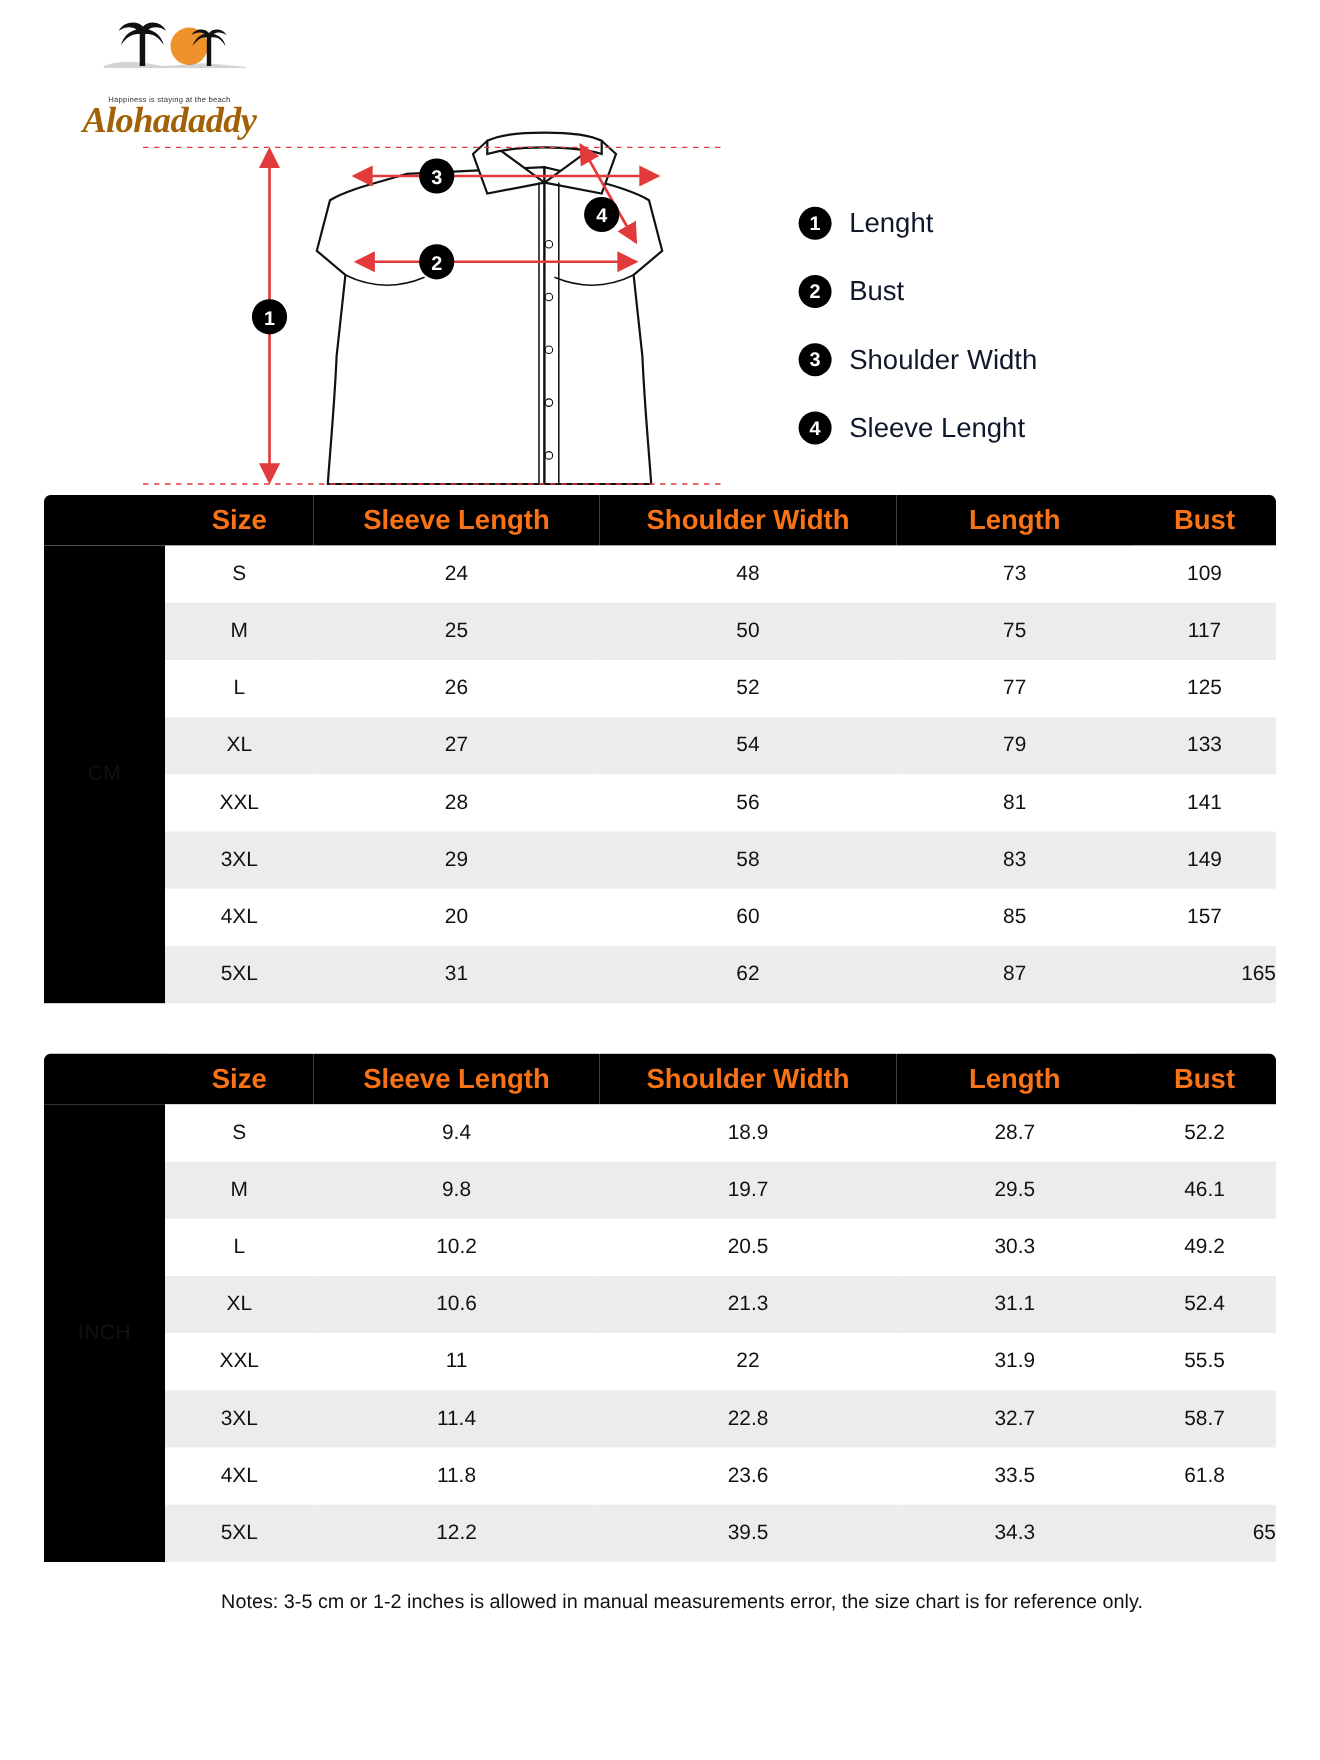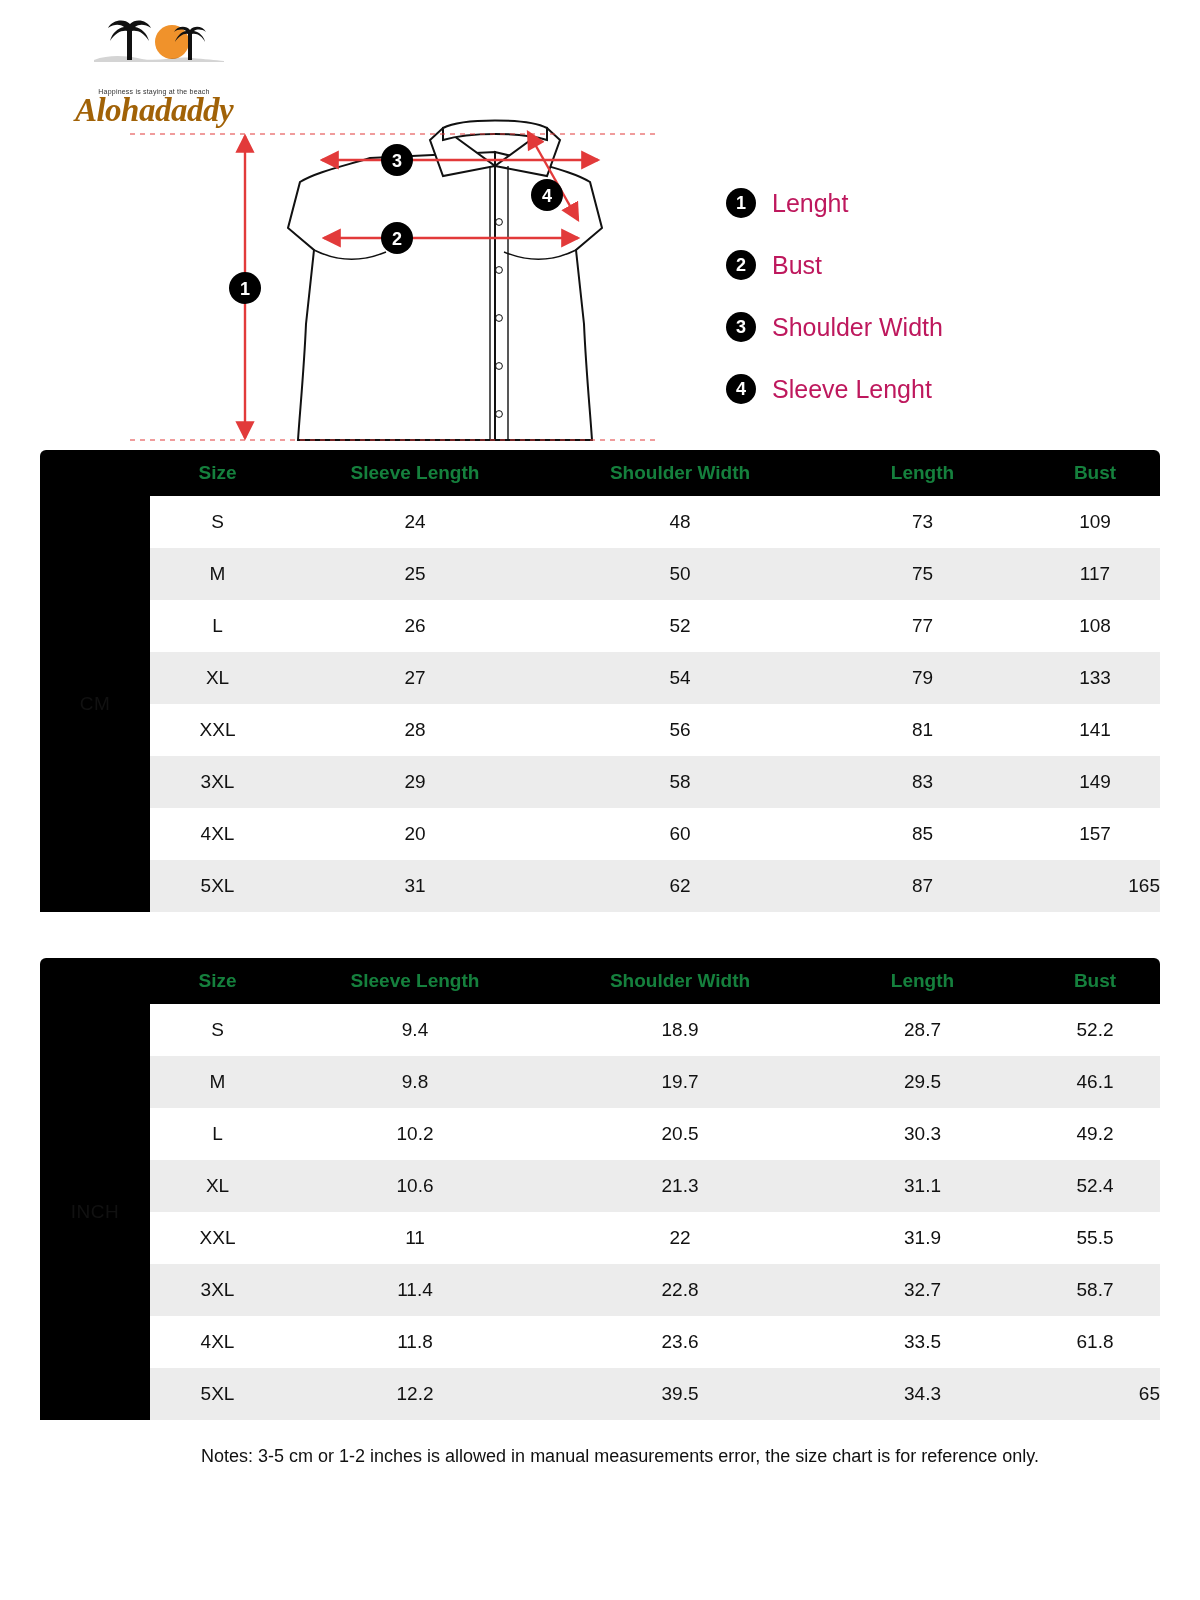--- a/index.html
+++ b/index.html
@@ -93,21 +93,21 @@
     color: #fff;
     font-size: 18px;
     font-weight: bold;
     display: flex;
     align-items: center;
     justify-content: center;
     margin-right: 16px;
   }
   .legend-label {
     font-size: 25px;
-    color: #be185d;
+    color: #0f172a;
   }
 
   
   .table-wrap {
     margin: 0 40px;
     position: relative;
   }
   table.size-table {
     border-collapse: collapse;
     width: 1120px;
@@ -117,23 +117,23 @@
   table.size-table td {
     text-align: center;
     font-size: 19px;
     color: #111;
     height: 52px;
     padding: 0;
     font-weight: normal;
   }
   table.size-table thead th {
     background: #000;
-    color: #15803d;
+    color: #f97316;
     font-weight: bold;
-    font-size: 19px;
+    font-size: 25px;
     height: 46px;
   }
   thead th.corner-cell {
     background: #000;
     border-top-left-radius: 6px;
   }
   thead th.last-head {
     border-top-right-radius: 6px;
   }
   td.unit-cell {
@@ -293,21 +293,21 @@
         <td class="data">25</td>
         <td class="data">50</td>
         <td class="data">75</td>
         <td class="data">117</td>
       </tr>
       <tr class="odd">
         <td class="data">L</td>
         <td class="data">26</td>
         <td class="data">52</td>
         <td class="data">77</td>
-        <td class="data">108</td>
+        <td class="data">125</td>
       </tr>
       <tr class="even">
         <td class="data">XL</td>
         <td class="data">27</td>
         <td class="data">54</td>
         <td class="data">79</td>
         <td class="data">133</td>
       </tr>
       <tr class="odd">
         <td class="data">XXL</td>

